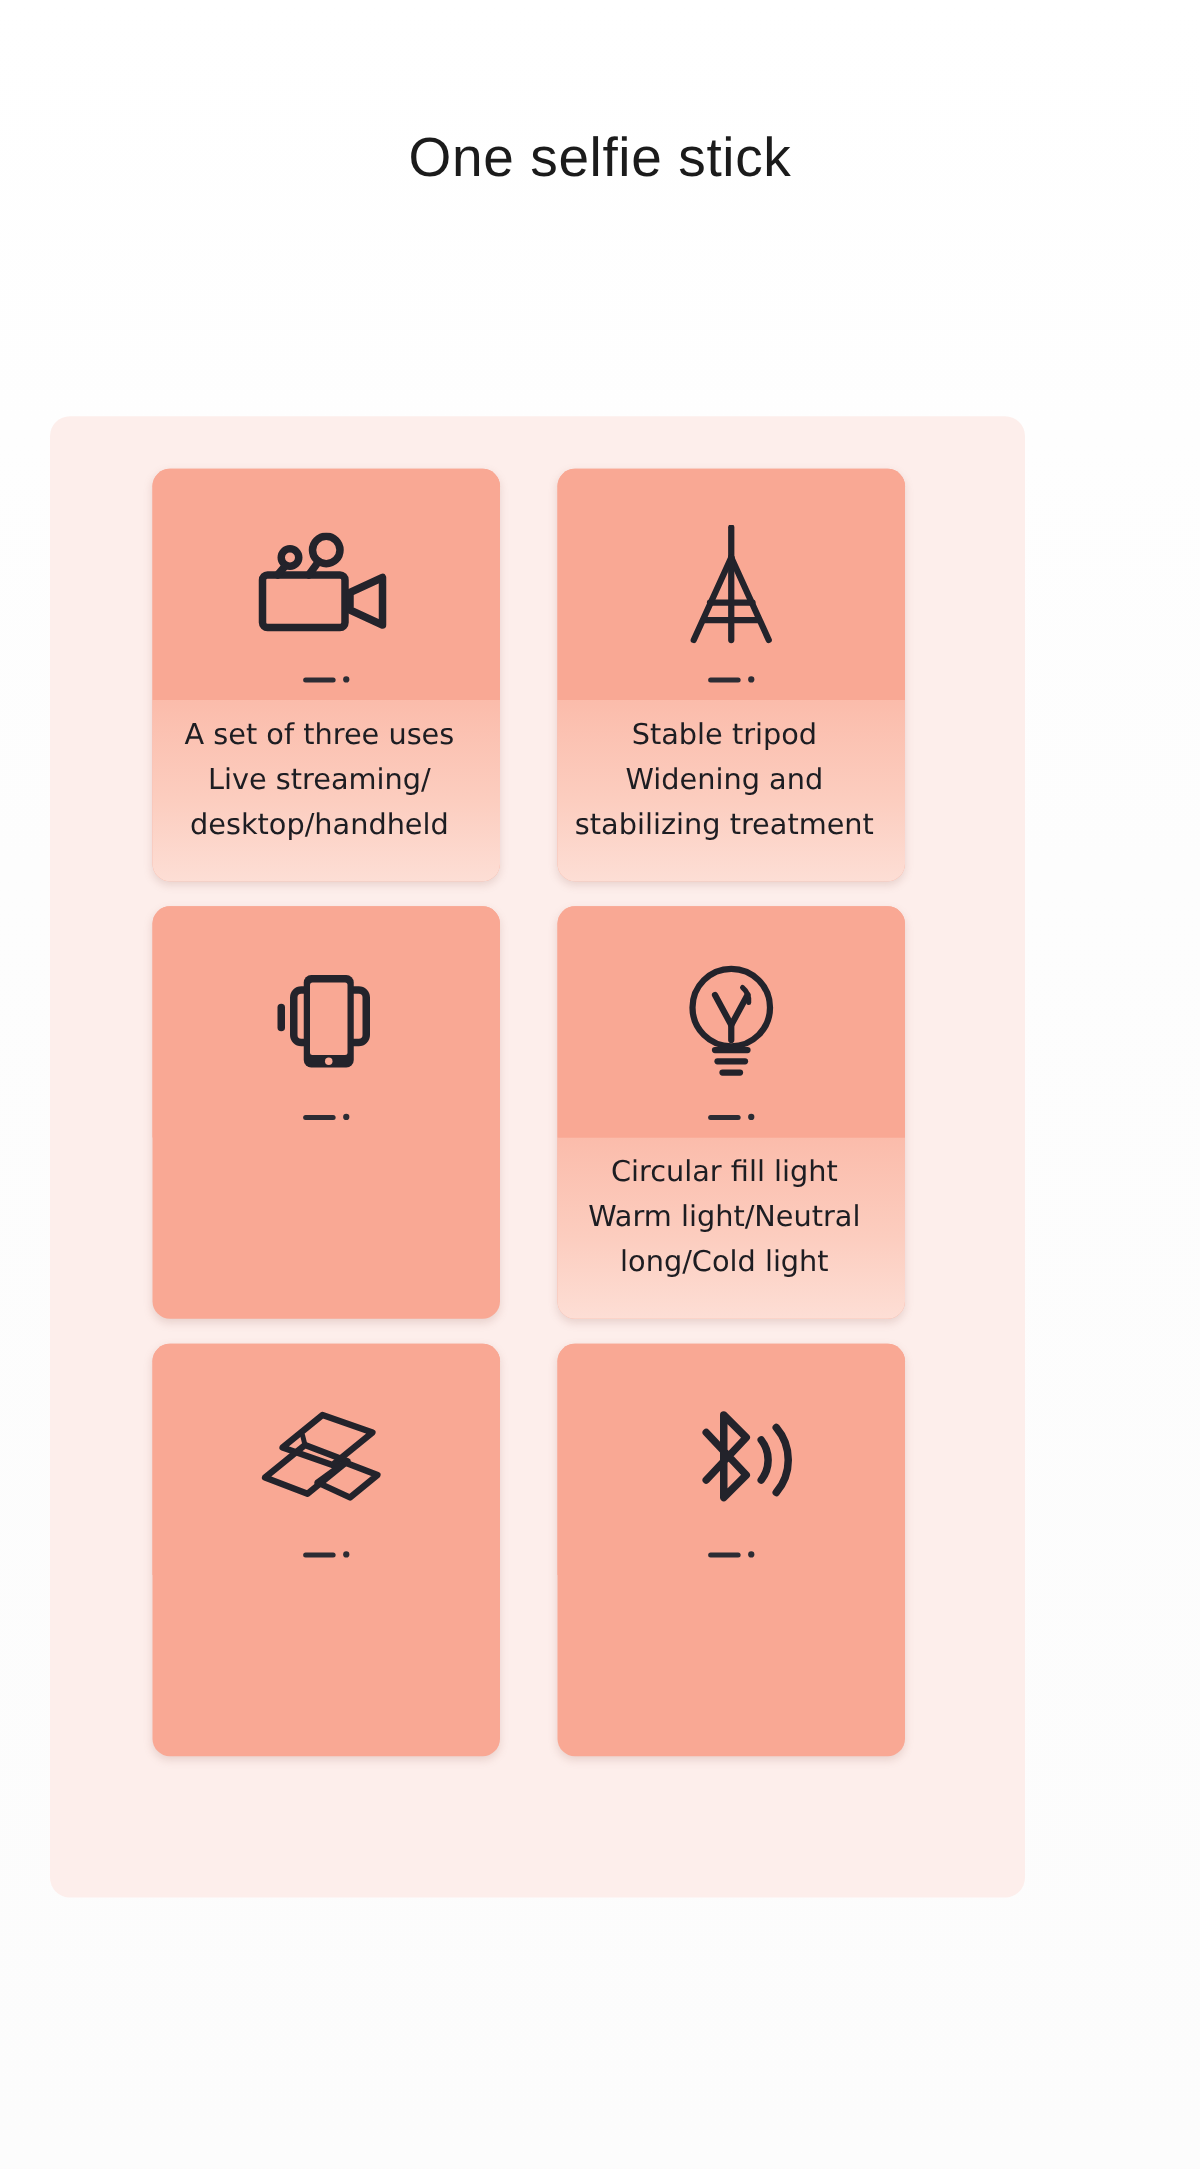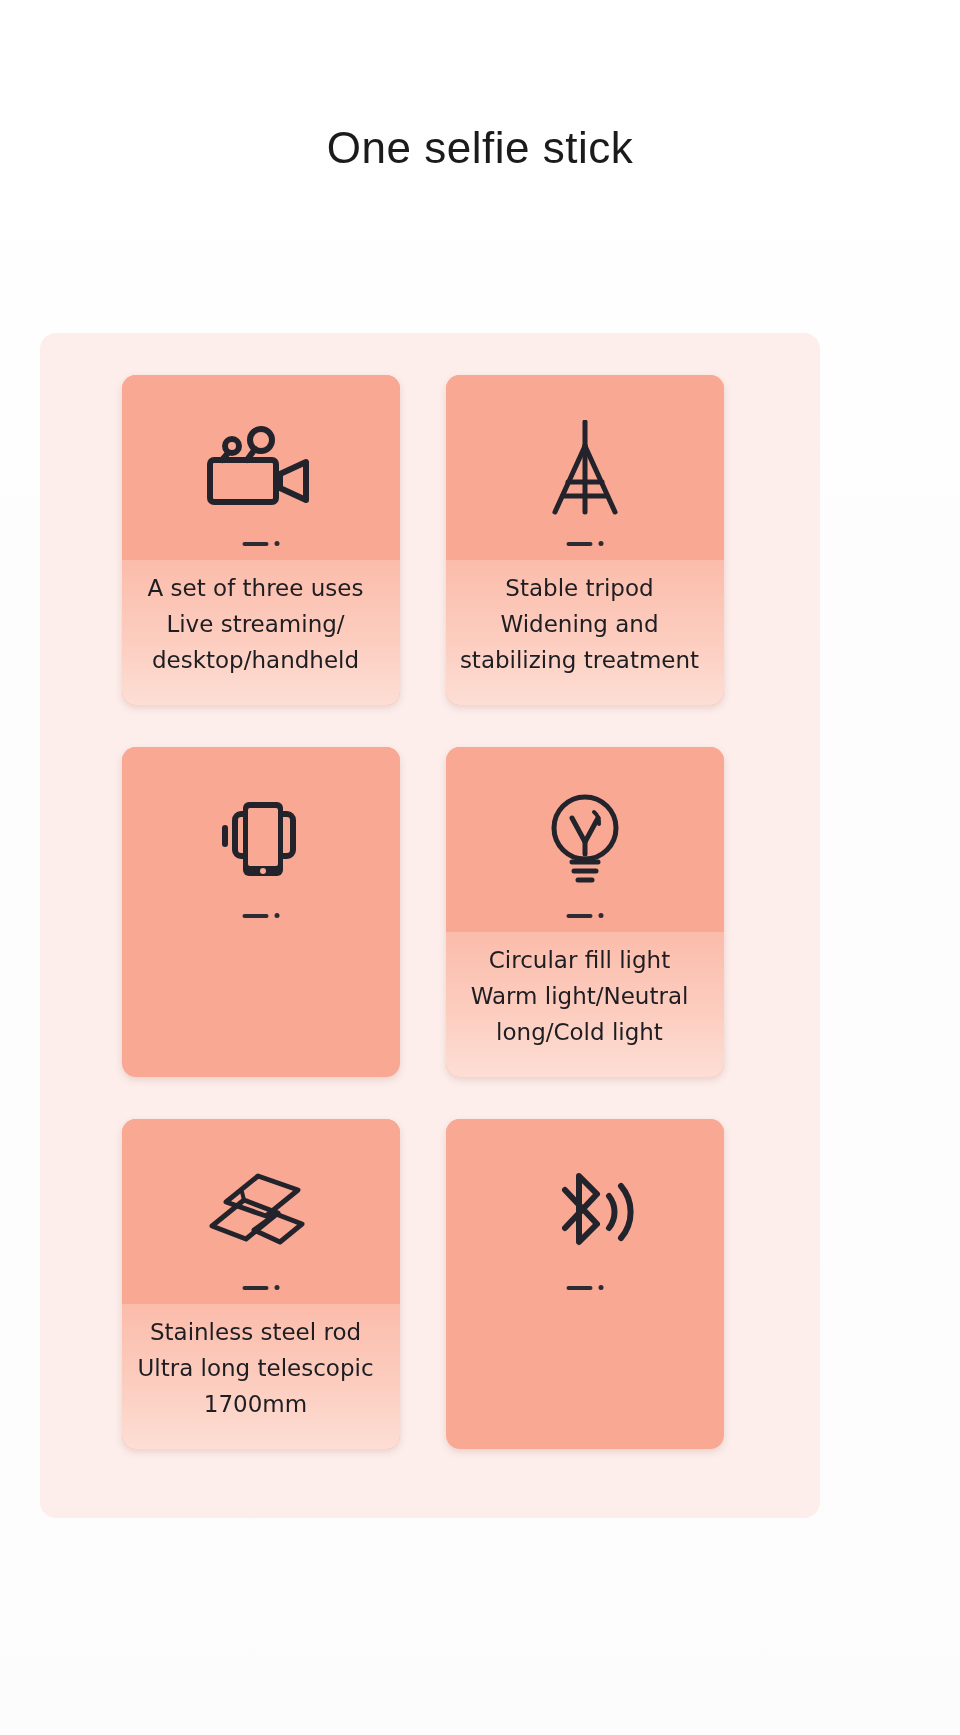--- a/index.html
+++ b/index.html
@@ -14,21 +14,21 @@
     overflow: hidden;
     position: relative;
   }
   .page {
     position: relative;
     width: 960px;
     height: 1735px;
     background: linear-gradient(180deg, #ffffff 0%, #fdfdfd 40%, #fcfcfc 100%);
   }
   .headline {
-    padding-top: 100px;
+    padding-top: 79px;
     text-align: center;
     color: #1b1b1b;
   }
   .headline-line {
     font-size: 44px;
     line-height: 96px;
     font-weight: 400;
     letter-spacing: 0.5px;
     font-family: "Liberation Sans", sans-serif;
   }
@@ -58,21 +58,21 @@
     border-radius: 16px;
   }
 
   .grid {
     position: absolute;
     left: 82px;
     top: 42px;
     width: 630px;
     display: flex;
     flex-wrap: wrap;
-    gap: 42px 46px;
+    gap: 20px 46px;
     align-items: flex-end;
   }
 
   .card {
     width: 278px;
     height: 330px;
     border-radius: 14px;
     background: #f9a894;
     box-shadow: 0 3px 7px rgba(160, 110, 100, 0.22);
     display: flex;
@@ -238,25 +238,20 @@
             <path d="M20 34 L52 8 L92 22 L60 48 Z" fill="none" stroke="#23232b" stroke-width="5" stroke-linejoin="round"></path>
             <path d="M6 58 L38 32 L72 45 L40 71 Z" fill="none" stroke="#23232b" stroke-width="5" stroke-linejoin="round"></path>
             <path d="M48 62 L70 46 L96 56 L74 74 Z" fill="none" stroke="#23232b" stroke-width="5" stroke-linejoin="round"></path>
             <path d="M38 32 L36 24" stroke="#23232b" stroke-width="4" stroke-linecap="round"></path>
           </svg>
           <div class="divider">
             <span class="bar"></span>
             <span class="dot"></span>
           </div>
         </div>
-        <div class="text-area">
-          <div class="caption">Stainless steel rod
-Ultra long telescopic
-1700mm</div>
-        </div>
       </div>
 
       <div class="card right">
         <div class="icon-area">
           <svg class="glyph" width="100" height="96" viewBox="0 0 100 96">
             <path d="M30 26 L62 60 L44 78 L44 12 L62 30 L30 64" fill="none" stroke="#23232b" stroke-width="6" stroke-linejoin="round" stroke-linecap="round"></path>
             <path d="M74 32 A26 26 0 0 1 74 64" fill="none" stroke="#23232b" stroke-width="6" stroke-linecap="round"></path>
             <path d="M86 22 A40 40 0 0 1 86 74" fill="none" stroke="#23232b" stroke-width="6" stroke-linecap="round"></path>
           </svg>
           <div class="divider">

